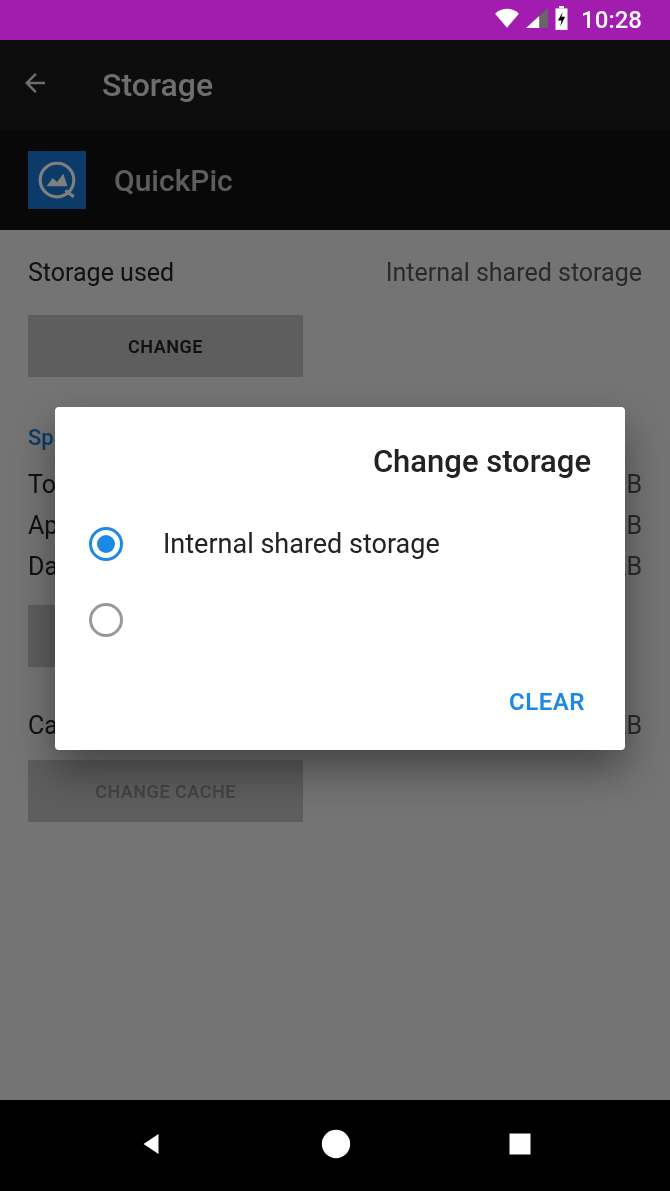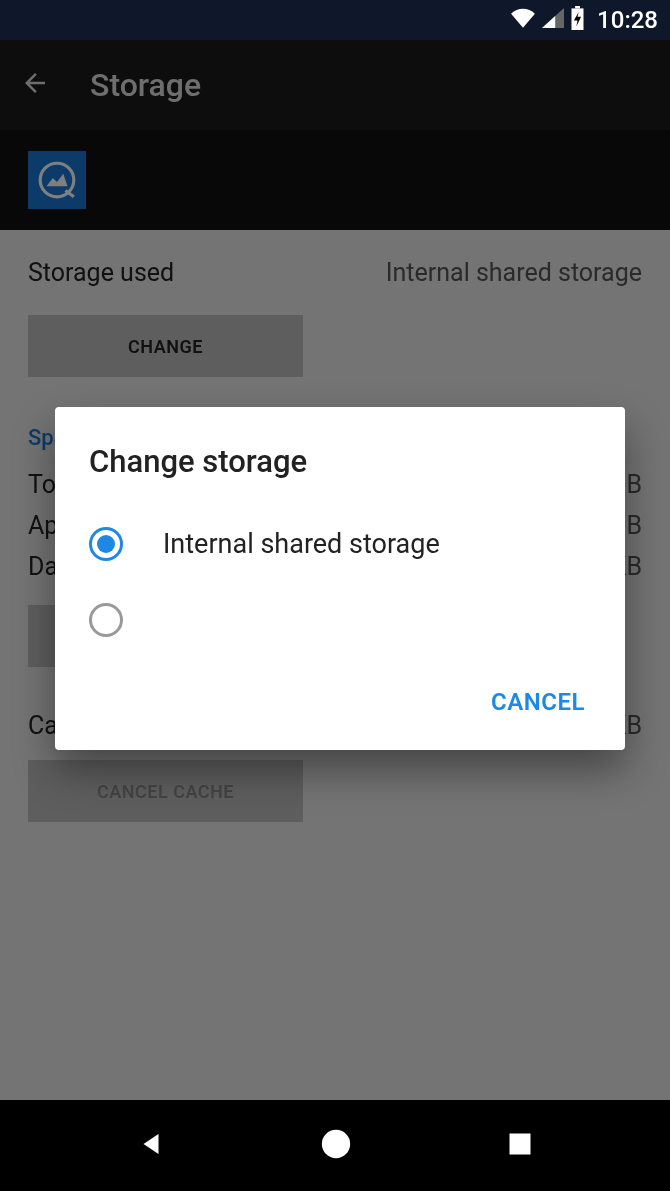--- a/index.html
+++ b/index.html
@@ -1,36 +1,36 @@
 <!DOCTYPE html>
 <html><head>
   <meta charset="utf-8">
   <style>
     * { margin: 0; padding: 0; box-sizing: border-box; font-family: Roboto, Arial, sans-serif; }
     body { width: 670px; height: 1191px; background: #000; overflow: hidden; position: relative; }
     
     .status-bar {
       height: 40px;
-      background: #0f172a;
+      background: #a21caf;
       display: flex;
       justify-content: flex-end;
       align-items: center;
-      padding: 0 12px;
+      padding: 0 28px;
       gap: 6px;
       color: #fff;
     }
     .status-bar .time { font-size: 24px; font-weight: 500; margin-left: 6px; }
     
     .app-bar {
       height: 90px;
       background: #1a1a1a;
       display: flex;
       align-items: center;
       padding: 0 20px;
-      gap: 40px;
+      gap: 52px;
     }
     .app-bar .title { color: #dcdcdc; font-size: 32px; font-weight: 500; }
     
     .app-header {
       height: 100px;
       background: #111;
       display: flex;
       align-items: center;
       padding: 0 28px;
       gap: 28px;
@@ -79,20 +79,21 @@
       width: 570px;
       background: #fff;
       border-radius: 4px;
       box-shadow: 0 20px 40px rgba(0,0,0,0.4);
       padding: 36px 0 14px 0;
     }
     .dialog-title {
       font-size: 31px; font-weight: 500; color: #222;
       padding: 0 34px;
       margin-bottom: 26px;
+      text-align: right;
     }
     .radio-row {
       display: flex; align-items: center;
       height: 76px;
       padding: 0 34px;
       gap: 40px;
       cursor: pointer;
     }
     .radio {
       width: 34px; height: 34px;
@@ -168,20 +169,21 @@
 </div>
 
 <div class="app-header">
   <div class="app-icon">
     <svg width="42" height="42" viewBox="0 0 40 40">
       <circle cx="20" cy="20" r="16" fill="none" stroke="#fff" stroke-width="3"></circle>
       <path d="M10 26 L16 18 L20 22 L26 14 L30 26 Z" fill="#fff"></path>
       <path d="M28 30 L36 36" stroke="#fff" stroke-width="3"></path>
     </svg>
   </div>
+  <span class="app-name">QuickPic</span>
 </div>
 
 <div class="content">
   <div class="row1">
     <span class="label-l">Storage used</span>
     <span class="label-r">Internal shared storage</span>
   </div>
   <div class="btn-flat">CHANGE</div>
 
   <div class="section-title">Space used</div>
@@ -199,36 +201,36 @@
     <span class="val">48.00 KB</span>
   </div>
 
   <div class="btn-flat disabled m2">CLEAR DATA</div>
 
   <div class="stat-row">
     <span>Cache</span>
     <span class="val">120 KB</span>
   </div>
 
-  <div class="btn-flat disabled" style="margin-top:20px">CANCEL CACHE</div>
+  <div class="btn-flat disabled" style="margin-top:20px">CHANGE CACHE</div>
 </div>
 
 <div class="overlay"></div>
 
 <div class="dialog">
   <div class="dialog-title">Change storage</div>
   <div class="radio-row">
     <div class="radio selected"></div>
     <span class="radio-label">Internal shared storage</span>
   </div>
   <div class="radio-row">
     <div class="radio"></div>
   </div>
   <div class="dialog-actions">
-    <div class="dialog-btn">CANCEL</div>
+    <div class="dialog-btn">CLEAR</div>
   </div>
 </div>
 
 <div class="nav-bar">
   <span>
     <svg width="30" height="30" viewBox="0 0 24 24">
         <path d="M18 4 L6 12 L18 20 Z" fill="#fff"></path>
       </svg>
   </span>
   <span>

